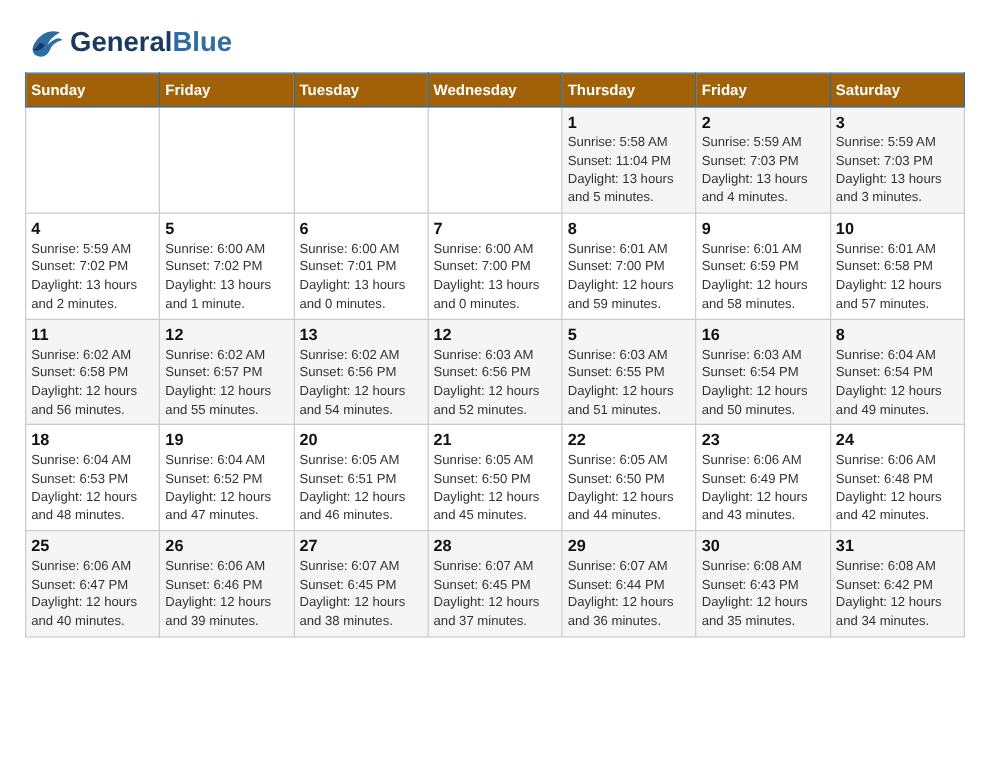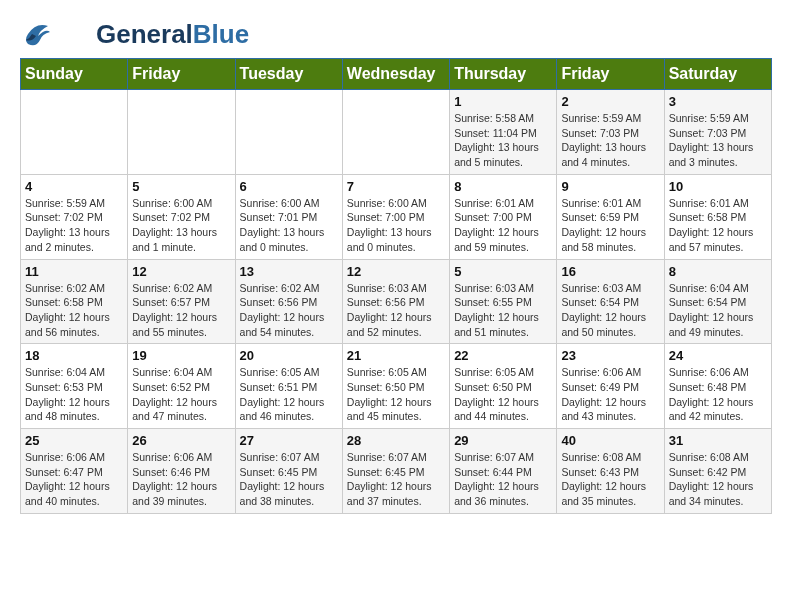--- a/index.html
+++ b/index.html
@@ -15,25 +15,24 @@
       justify-content: space-between;
       align-items: flex-start;
       margin-bottom: 10px;
     }
     .logo {
       display: flex;
       flex-direction: column;
       align-items: flex-start;
     }
     .logo-text {
-      font-size: 26px;
+      font-size: 22px;
       font-weight: bold;
       color: #1a3a5c;
       line-height: 1;
-      margin-left: 40px;
     }
     .logo-text span.blue {
       color: #2e6da4;
     }
     .logo-row {
       display: flex;
       align-items: center;
       gap: 4px;
     }
     .title-block {
@@ -48,25 +47,25 @@
       font-size: 18px;
       font-weight: normal;
       color: #333;
     }
     table {
       width: 100%;
       border-collapse: collapse;
       font-size: 11px;
     }
     thead tr th {
-      background-color: #4d7c0f;
+      background-color: #a16207;
       color: #fff;
       padding: 6px 4px;
       text-align: left;
-      font-size: 16px;
+      font-size: 12px;
       font-weight: bold;
       border: 1px solid #2e6da4;
     }
     tbody tr td {
       border: 1px solid #ccc;
       padding: 4px 4px;
       vertical-align: top;
       width: 107px;
       height: 80px;
       background: #fff;
@@ -338,21 +337,21 @@
 and 37 minutes.</div>
         </td>
         <td>
           <div class="day-number">29</div>
           <div class="day-info" style="white-space: pre-line;">Sunrise: 6:07 AM
 Sunset: 6:44 PM
 Daylight: 12 hours
 and 36 minutes.</div>
         </td>
         <td>
-          <div class="day-number">40</div>
+          <div class="day-number">30</div>
           <div class="day-info" style="white-space: pre-line;">Sunrise: 6:08 AM
 Sunset: 6:43 PM
 Daylight: 12 hours
 and 35 minutes.</div>
         </td>
         <td>
           <div class="day-number">31</div>
           <div class="day-info" style="white-space: pre-line;">Sunrise: 6:08 AM
 Sunset: 6:42 PM
 Daylight: 12 hours

